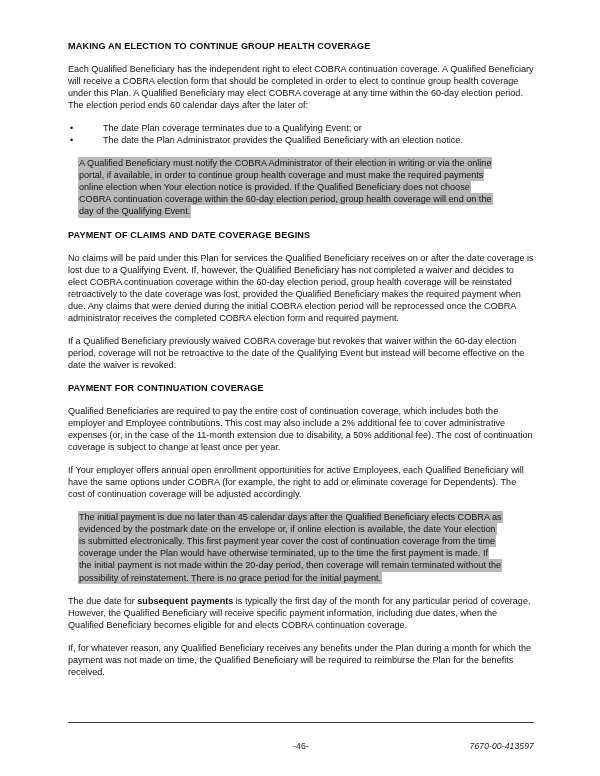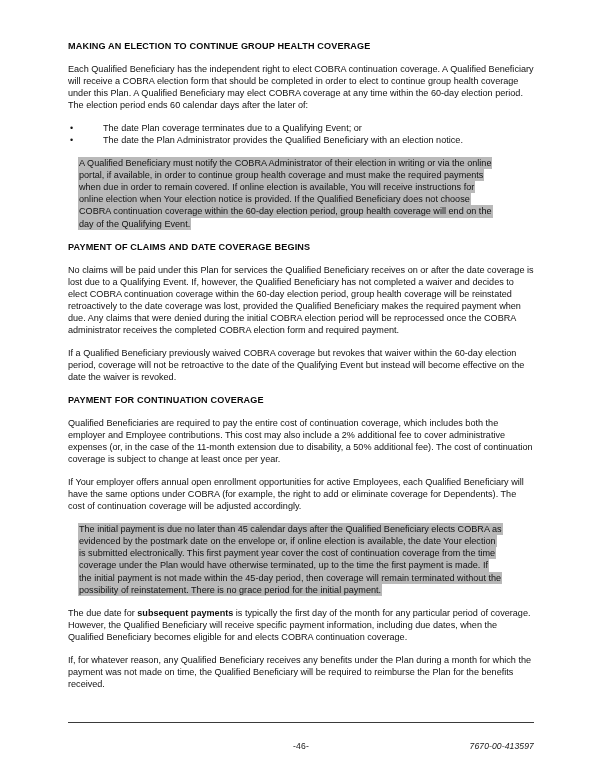--- a/index.html
+++ b/index.html
@@ -133,21 +133,20 @@
       </li>
       <li>
         <span class="bullet-dot">•</span>
         <span>The date the Plan Administrator provides the Qualified Beneficiary with an election notice.</span>
       </li>
     </ul>
 
     <p class="para highlight">
       <span class="hl-line">A Qualified Beneficiary must notify the COBRA Administrator of their election in writing or via the online</span>
       <span class="hl-line">portal, if available, in order to continue group health coverage and must make the required payments</span>
-      <span class="hl-line">when due in order to remain covered.  If online election is available, You will receive instructions for</span>
       <span class="hl-line">online election when Your election notice is provided.  If the Qualified Beneficiary does not choose</span>
       <span class="hl-line">COBRA continuation coverage within the 60-day election period, group health coverage will end on the</span>
       <span class="hl-line">day of the Qualifying Event.</span>
     </p>
 
     <h2 class="section-heading">PAYMENT OF CLAIMS AND DATE COVERAGE BEGINS</h2>
 
     <p class="para">No claims will be paid under this Plan for services the Qualified Beneficiary receives on or after the date coverage is lost due to a Qualifying Event.  If, however, the Qualified Beneficiary has not completed a waiver and decides to elect COBRA continuation coverage within the 60-day election period, group health coverage will be reinstated retroactively to the date coverage was lost, provided the Qualified Beneficiary makes the required payment when due.  Any claims that were denied during the initial COBRA election period will be reprocessed once the COBRA administrator receives the completed COBRA election form and required payment.</p>
 
     <p class="para">If a Qualified Beneficiary previously waived COBRA coverage but revokes that waiver within the 60-day election period, coverage will not be retroactive to the date of the Qualifying Event but instead will become effective on the date the waiver is revoked.</p>
@@ -156,21 +155,21 @@
 
     <p class="para">Qualified Beneficiaries are required to pay the entire cost of continuation coverage, which includes both the employer and Employee contributions.  This cost may also include a 2% additional fee to cover administrative expenses (or, in the case of the 11-month extension due to disability, a 50% additional fee).  The cost of continuation coverage is subject to change at least once per year.</p>
 
     <p class="para">If Your employer offers annual open enrollment opportunities for active Employees, each Qualified Beneficiary will have the same options under COBRA (for example, the right to add or eliminate coverage for Dependents).  The cost of continuation coverage will be adjusted accordingly.</p>
 
     <p class="para highlight">
       <span class="hl-line">The initial payment is due no later than 45 calendar days after the Qualified Beneficiary elects COBRA as</span>
       <span class="hl-line">evidenced by the postmark date on the envelope or, if online election is available, the date Your election</span>
       <span class="hl-line">is submitted electronically.  This first payment year cover the cost of continuation coverage from the time</span>
       <span class="hl-line">coverage under the Plan would have otherwise terminated, up to the time the first payment is made.  If</span>
-      <span class="hl-line">the initial payment is not made within the 45-day period, then coverage will remain terminated without the</span>
+      <span class="hl-line">the initial payment is not made within the 20-day period, then coverage will remain terminated without the</span>
       <span class="hl-line">possibility of reinstatement.  There is no grace period for the initial payment.</span>
     </p>
 
     <p class="para"><span>The due date for </span><span class="bold-inline">subsequent payments</span><span> is typically the first day of the month for any particular period of coverage.  However, the Qualified Beneficiary will receive specific payment information, including due dates, when the Qualified Beneficiary becomes eligible for and elects COBRA continuation coverage.</span></p>
 
     <p class="para">If, for whatever reason, any Qualified Beneficiary receives any benefits under the Plan during a month for which the payment was not made on time, the Qualified Beneficiary will be required to reimburse the Plan for the benefits received.</p>
 
   </div>
 
   <div class="footer">

